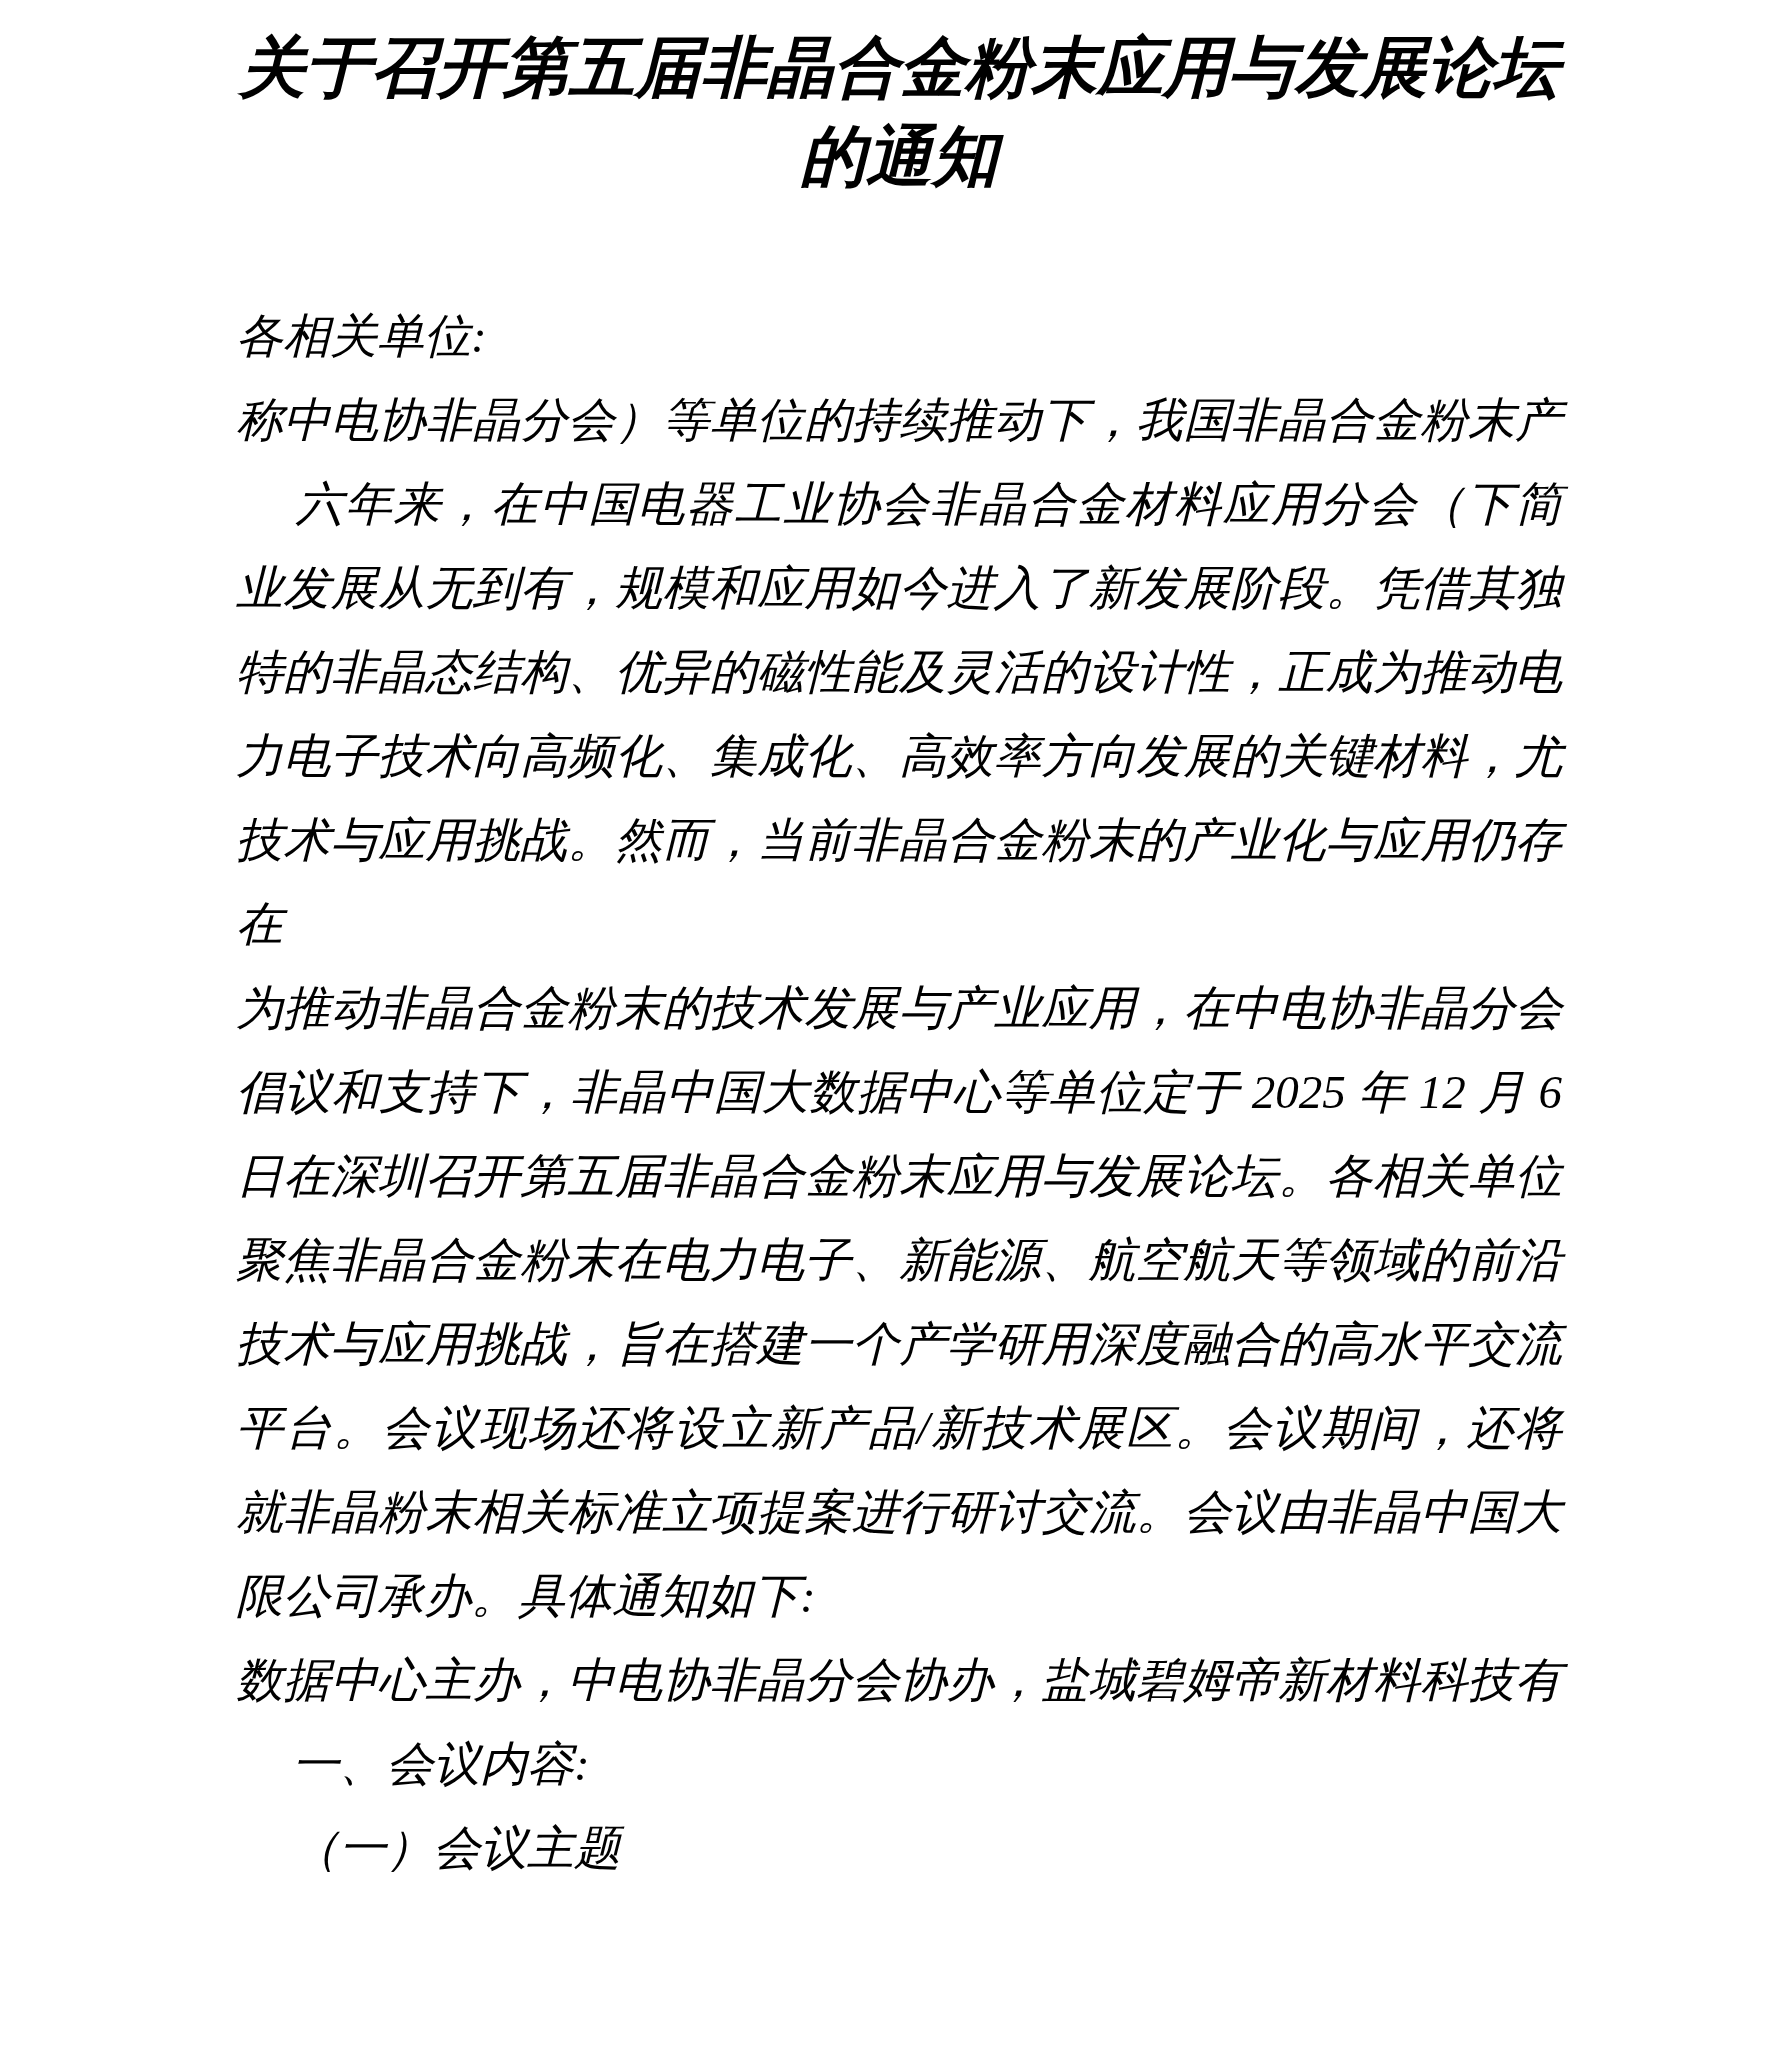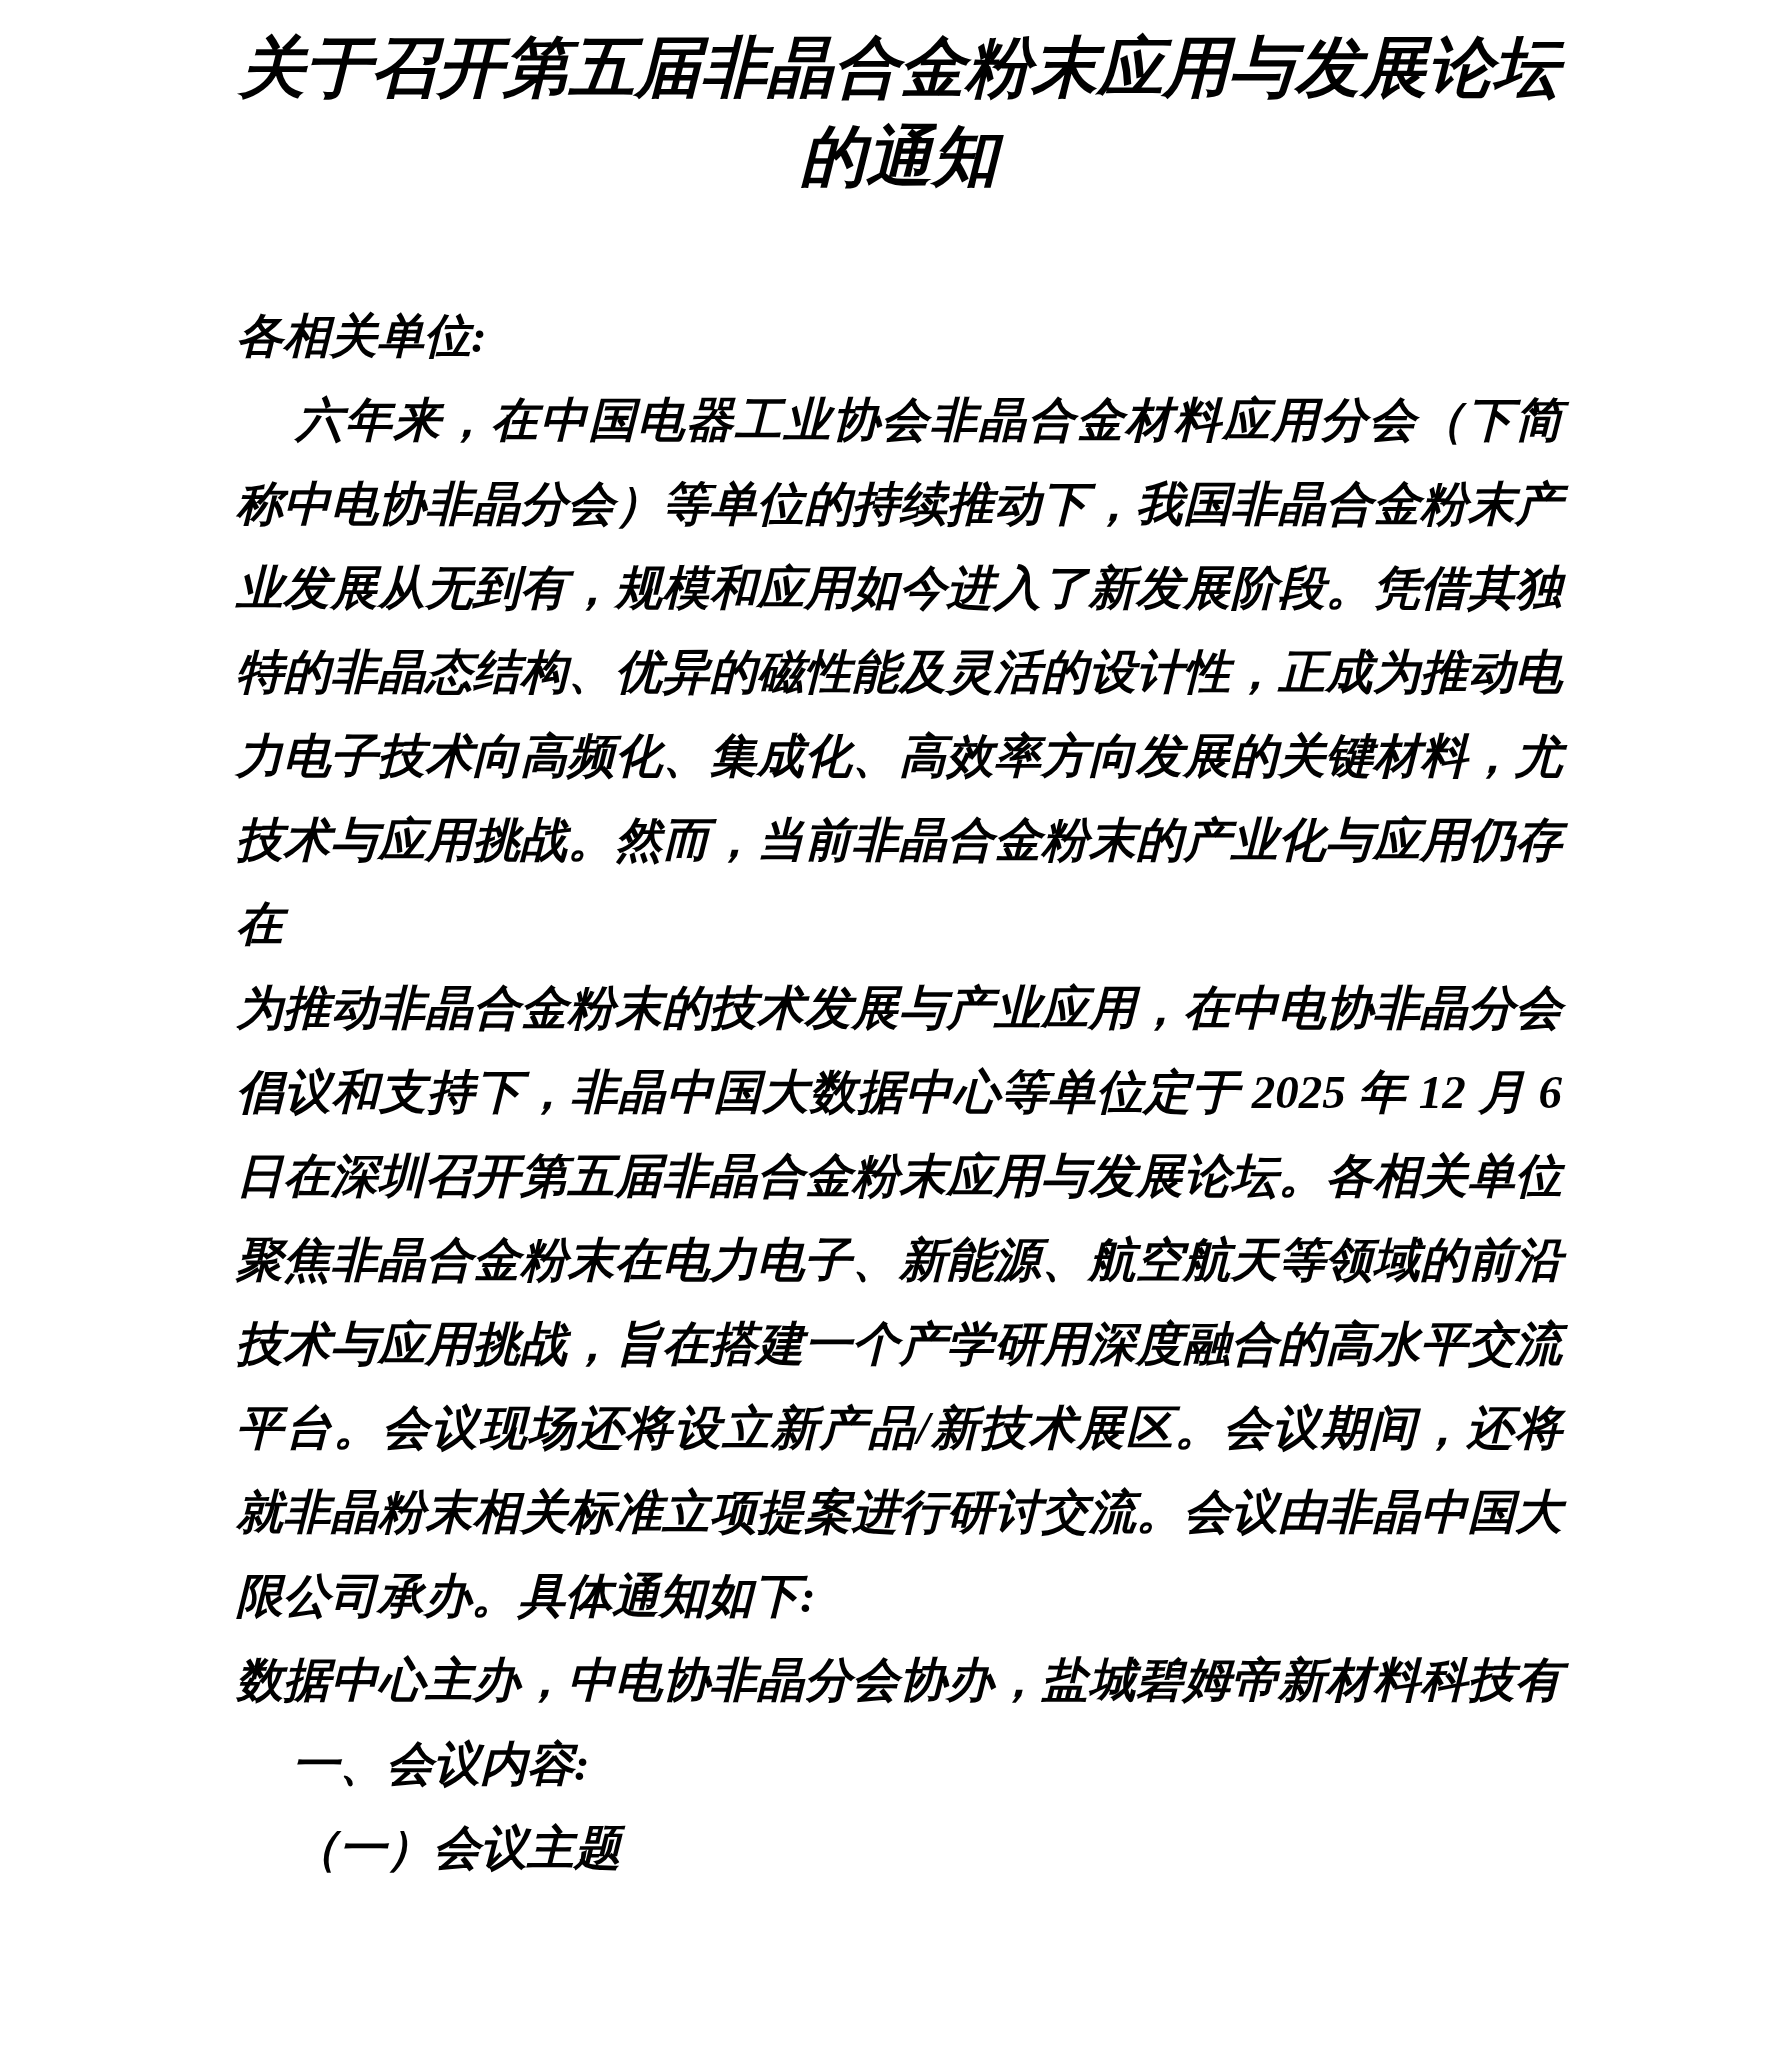--- a/index.html
+++ b/index.html
@@ -29,21 +29,20 @@
   .doc-title .t-line {
     white-space: nowrap;
   }
   .doc-body {
     margin-top: 93px;
     font-size: 47px;
   }
   .bline {
     line-height: 84px;
     letter-spacing: 0;
-    font-weight: bold;
   }
   
   .jline {
     text-align: justify;
     text-align-last: justify;
     text-justify: inter-character;
   }
   
   .lline {
     text-align: left;
@@ -59,22 +58,22 @@
 
   <h1 class="doc-title">
     <div class="t-line">关于召开第五届非晶合金粉末应用与发展论坛</div>
     <div class="t-line">的通知</div>
   </h1>
 
   <div class="doc-body">
 
     <div class="bline lline">各相关单位:</div>
 
+    <div class="bline jline">称中电协非晶分会）等单位的持续推动下，我国非晶合金粉末产</div>
     <div class="bline jline indent-first">六年来，在中国电器工业协会非晶合金材料应用分会（下简</div>
-    <div class="bline jline">称中电协非晶分会）等单位的持续推动下，我国非晶合金粉末产</div>
     <div class="bline jline">业发展从无到有，规模和应用如今进入了新发展阶段。凭借其独</div>
     <div class="bline jline">特的非晶态结构、优异的磁性能及灵活的设计性，正成为推动电</div>
     <div class="bline jline">力电子技术向高频化、集成化、高效率方向发展的关键材料，尤</div>
     <div class="bline jline">技术与应用挑战。然而，当前非晶合金粉末的产业化与应用仍存在</div>
     <div class="bline jline">为推动非晶合金粉末的技术发展与产业应用，在中电协非晶分会</div>
     <div class="bline jline">倡议和支持下，非晶中国大数据中心等单位定于 2025 年 12 月 6</div>
     <div class="bline jline">日在深圳召开第五届非晶合金粉末应用与发展论坛。各相关单位</div>
     <div class="bline jline">聚焦非晶合金粉末在电力电子、新能源、航空航天等领域的前沿</div>
     <div class="bline jline">技术与应用挑战，旨在搭建一个产学研用深度融合的高水平交流</div>
     <div class="bline jline">平台。会议现场还将设立新产品/新技术展区。会议期间，还将</div>

